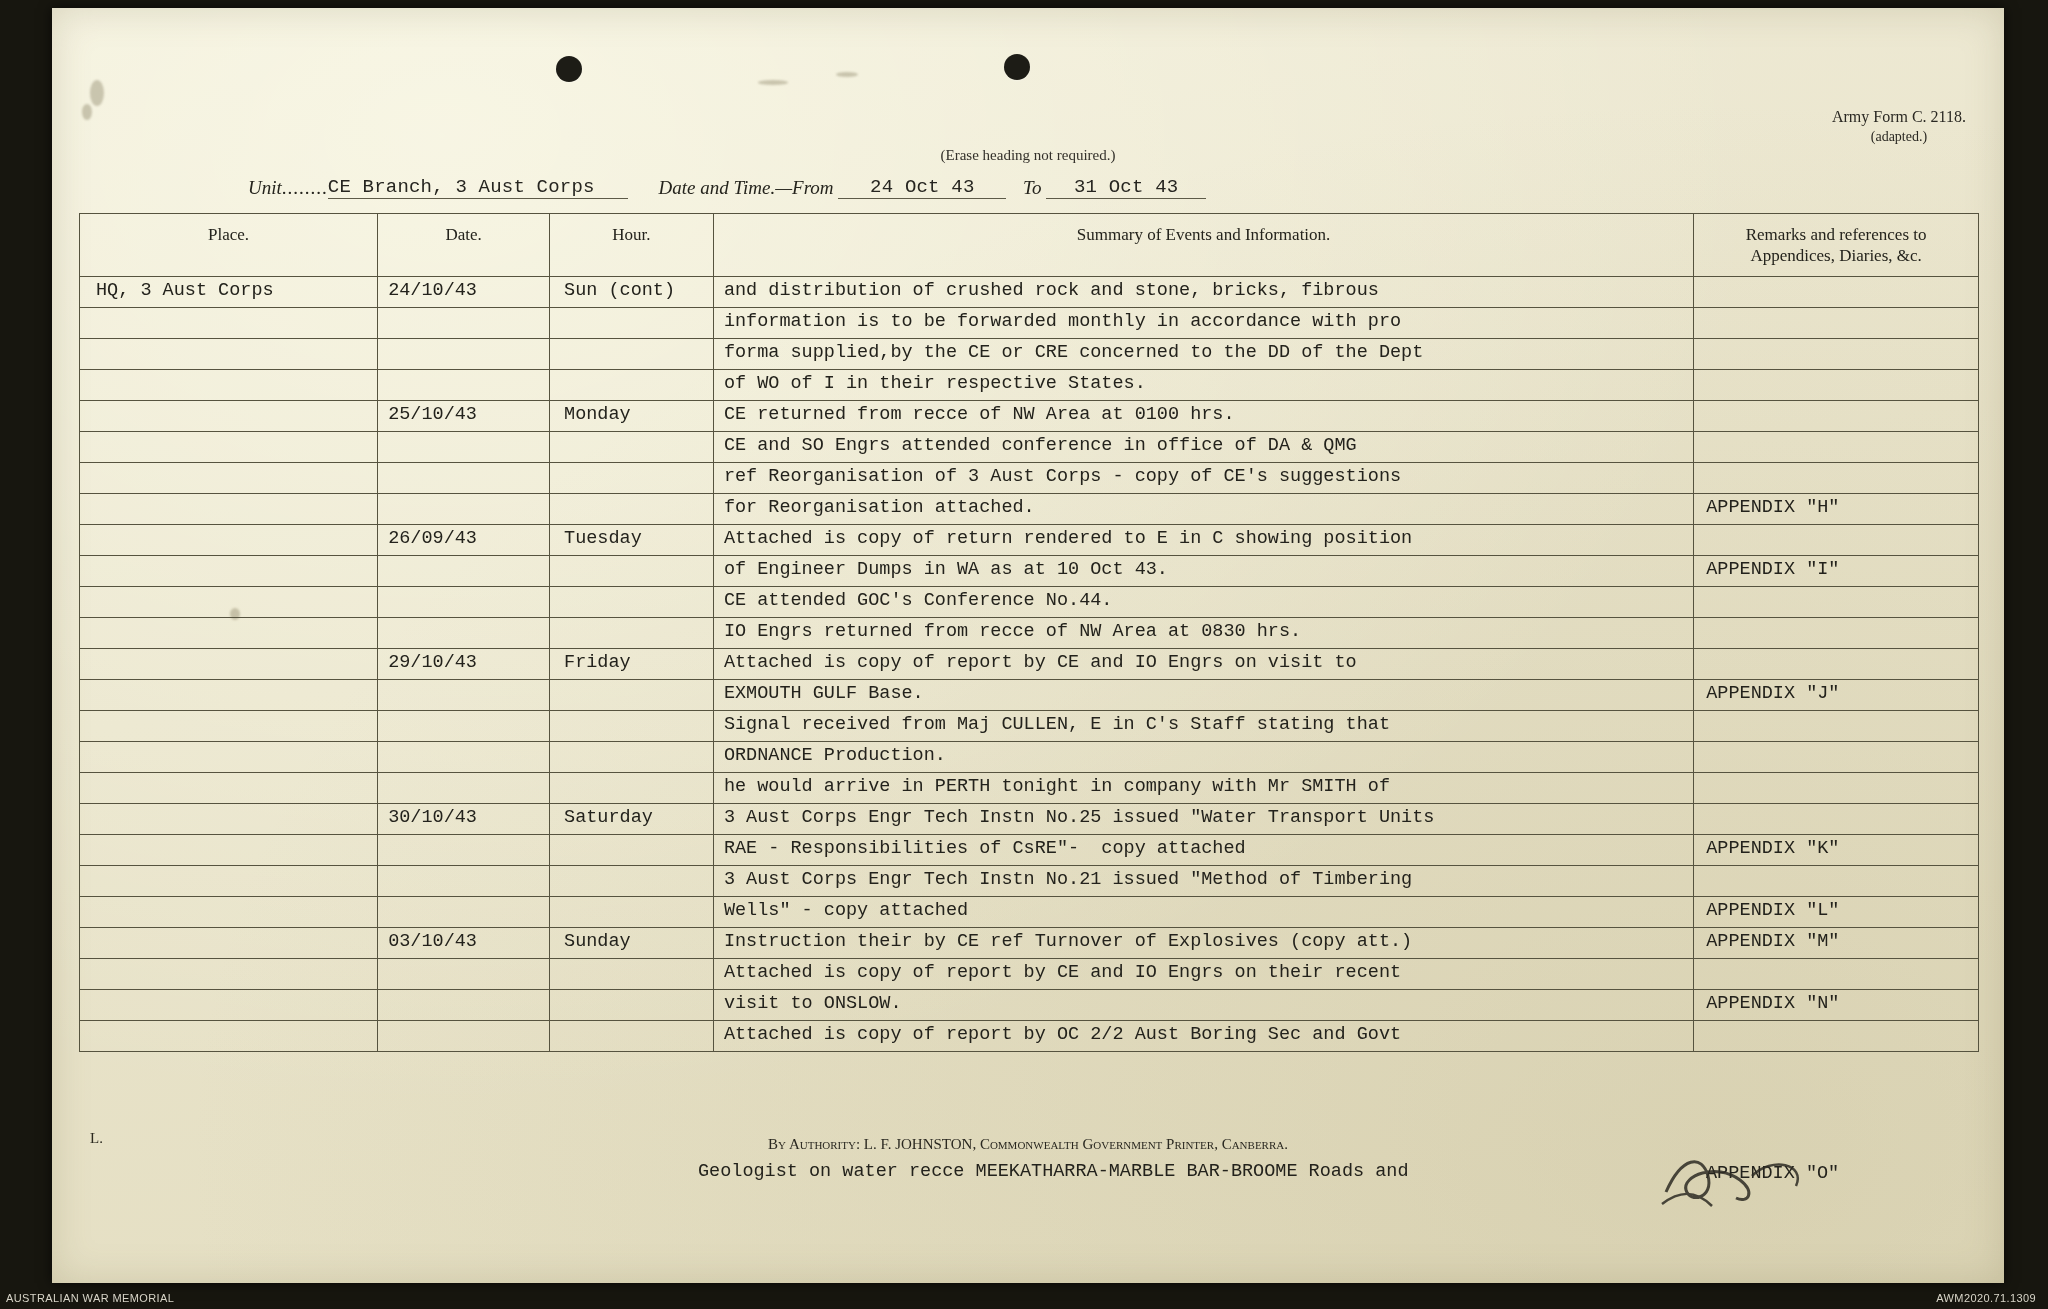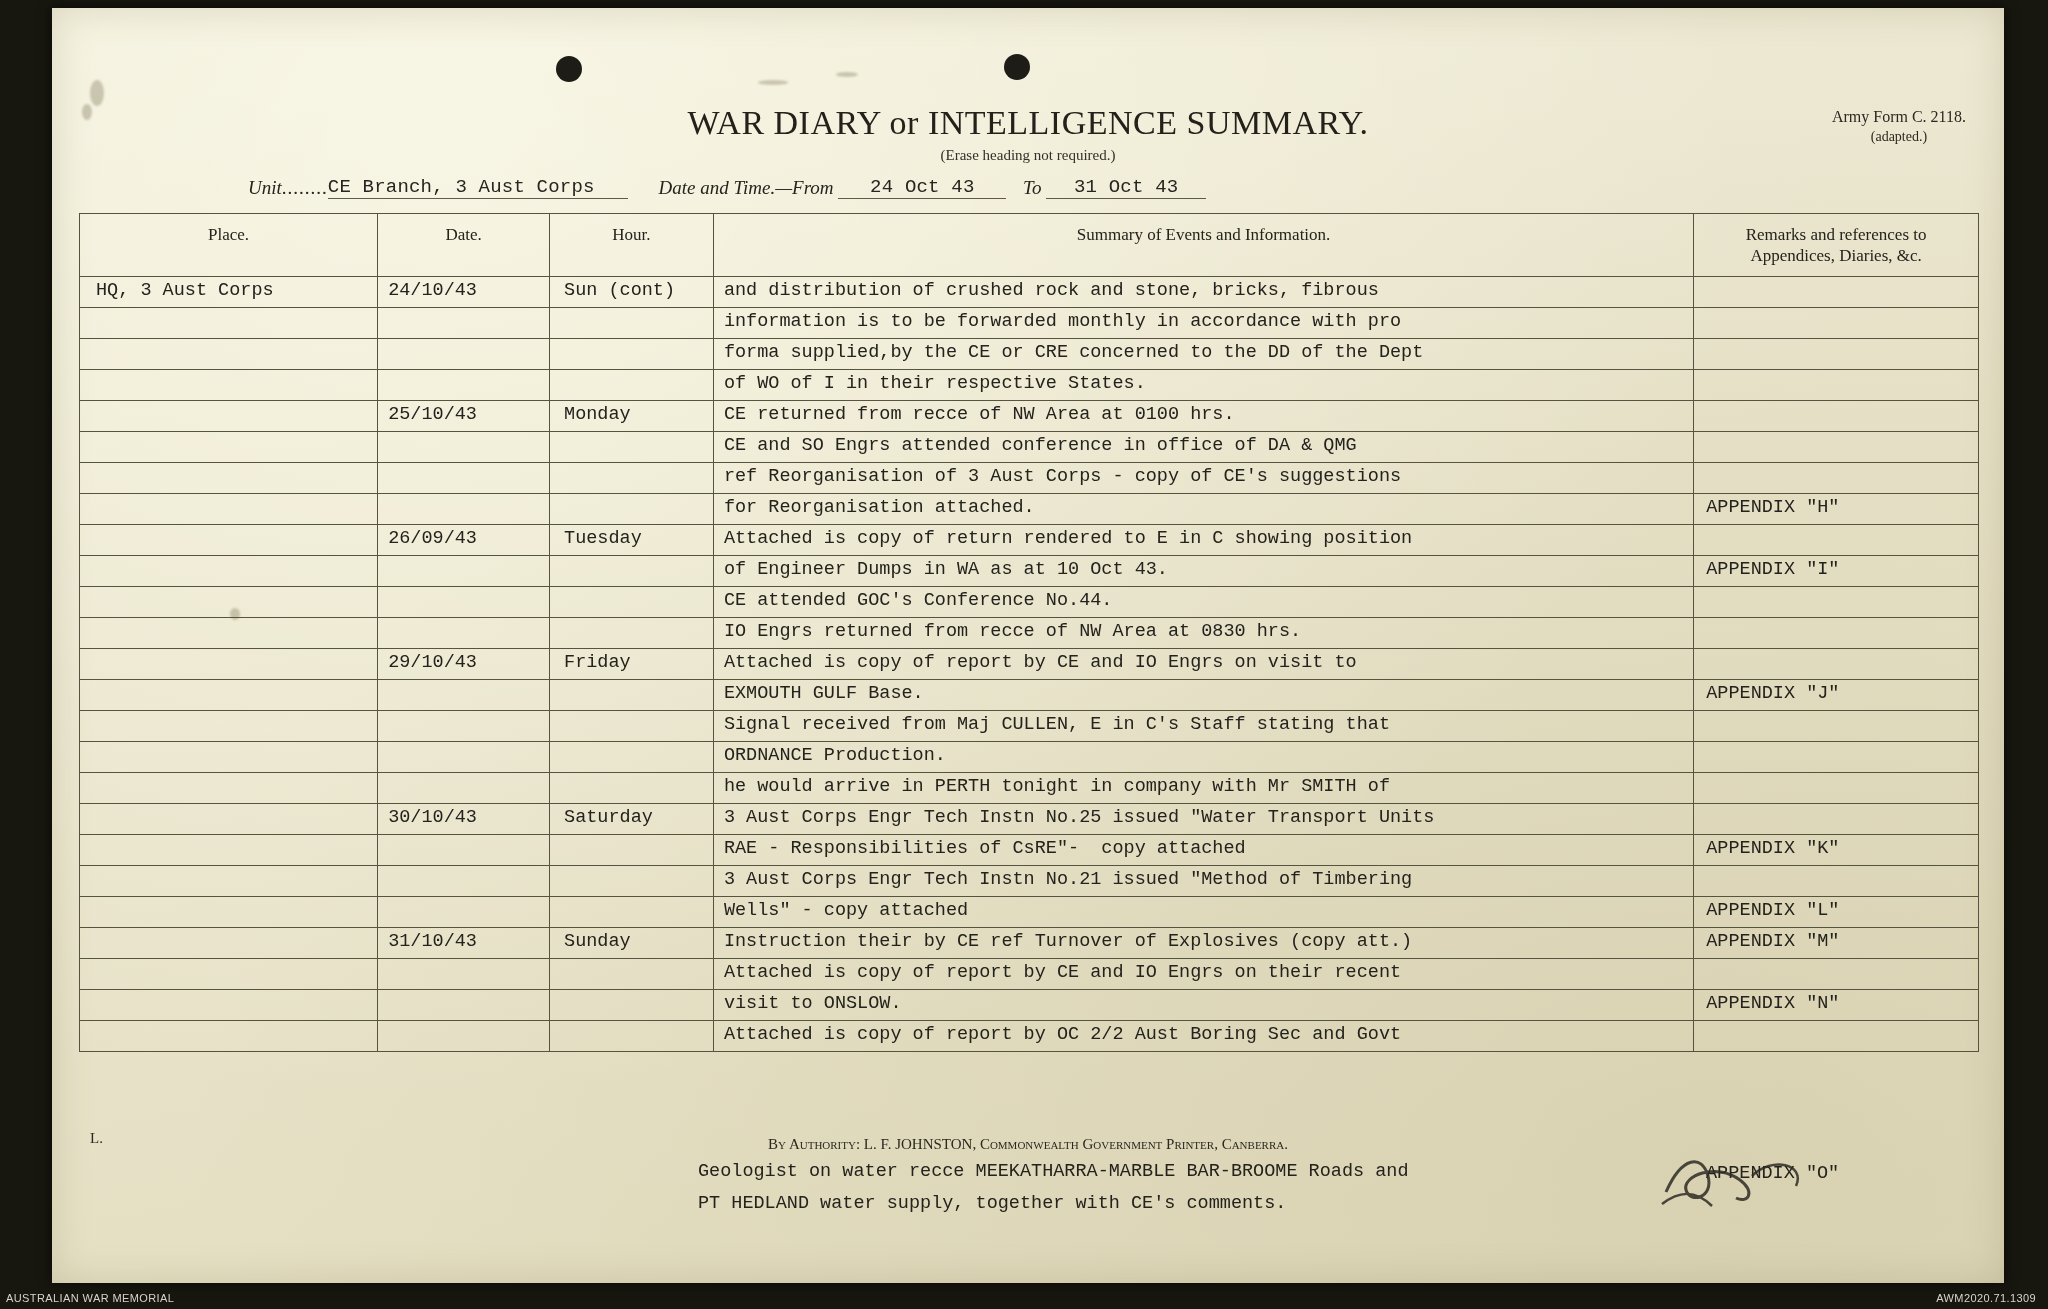--- a/index.html
+++ b/index.html
@@ -251,21 +251,20 @@
 
     <div class="punch" id="punch-left"></div>
     <div class="punch" id="punch-right"></div>
 
     <div class="smudge" style="left:38px;top:72px;width:14px;height:26px;"></div>
     <div class="smudge" style="left:30px;top:96px;width:10px;height:16px;"></div>
     <div class="smudge" style="left:706px;top:72px;width:30px;height:5px;"></div>
     <div class="smudge" style="left:784px;top:64px;width:22px;height:5px;"></div>
     <div class="smudge" style="left:178px;top:600px;width:10px;height:12px;"></div>
 
-    <div id="main-title">WAR  DIARY  or  INTELLIGENCE  SUMMARY.</div>
     <div id="erase-note">(Erase heading not required.)</div>
 
     <div id="army-form">
       <div>Army Form C. 2118.</div>
       <div class="adapted">(adapted.)</div>
     </div>
 
     <div id="unit-line">
       <span class="lbl">Unit</span><span class="dots">........</span><span class="typed rule" style="min-width:300px;">CE Branch, 3 Aust Corps</span>
       <span class="lbl" style="margin-left:26px;">Date and Time.—From</span>
@@ -648,21 +647,21 @@
             </td>
             <td class="remarks">
               <span class="cell">APPENDIX "L"</span>
             </td>
           </tr>
           <tr>
             <td class="place">
               <span class="cell"></span>
             </td>
             <td class="date">
-              <span class="cell">31/10/43</span>
+              <span class="cell">03/10/43</span>
             </td>
             <td class="hour">
               <span class="cell">Sunday</span>
             </td>
             <td class="summary">
               <span class="cell">Instruction their by CE ref Turnover of Explosives (copy att.)</span>
             </td>
             <td class="remarks">
               <span class="cell">APPENDIX "M"</span>
             </td>
@@ -721,21 +720,20 @@
         </tbody>
     </table>
 
     <div id="footer-l">L.</div>
     <div id="authority">
       <span class="sc">By Authority: L. F. JOHNSTON, Commonwealth Government Printer, Canberra.</span>
     </div>
 
     <div id="tail-lines">
       <div class="cell">Geologist on water recce MEEKATHARRA-MARBLE BAR-BROOME Roads and</div>
-      <div class="cell">PT HEDLAND water supply, together with CE's comments.</div>
     </div>
     <div id="tail-appendix">APPENDIX "O"</div>
 
     <svg id="signature" viewBox="0 0 170 70">
       <path d="M10 46 C 26 10, 46 8, 52 30 C 58 52, 34 58, 30 44 C 26 30, 60 16, 84 34 C 100 46, 92 58, 80 52" fill="none" stroke="#2e2c24" stroke-width="3"></path>
       <path d="M6 58 C 24 44, 40 44, 56 60" fill="none" stroke="#2e2c24" stroke-width="2.5"></path>
       <path d="M96 30 C 116 10, 150 18, 140 40" fill="none" stroke="#2e2c24" stroke-width="2.5"></path>
     </svg>
 
   </div>

